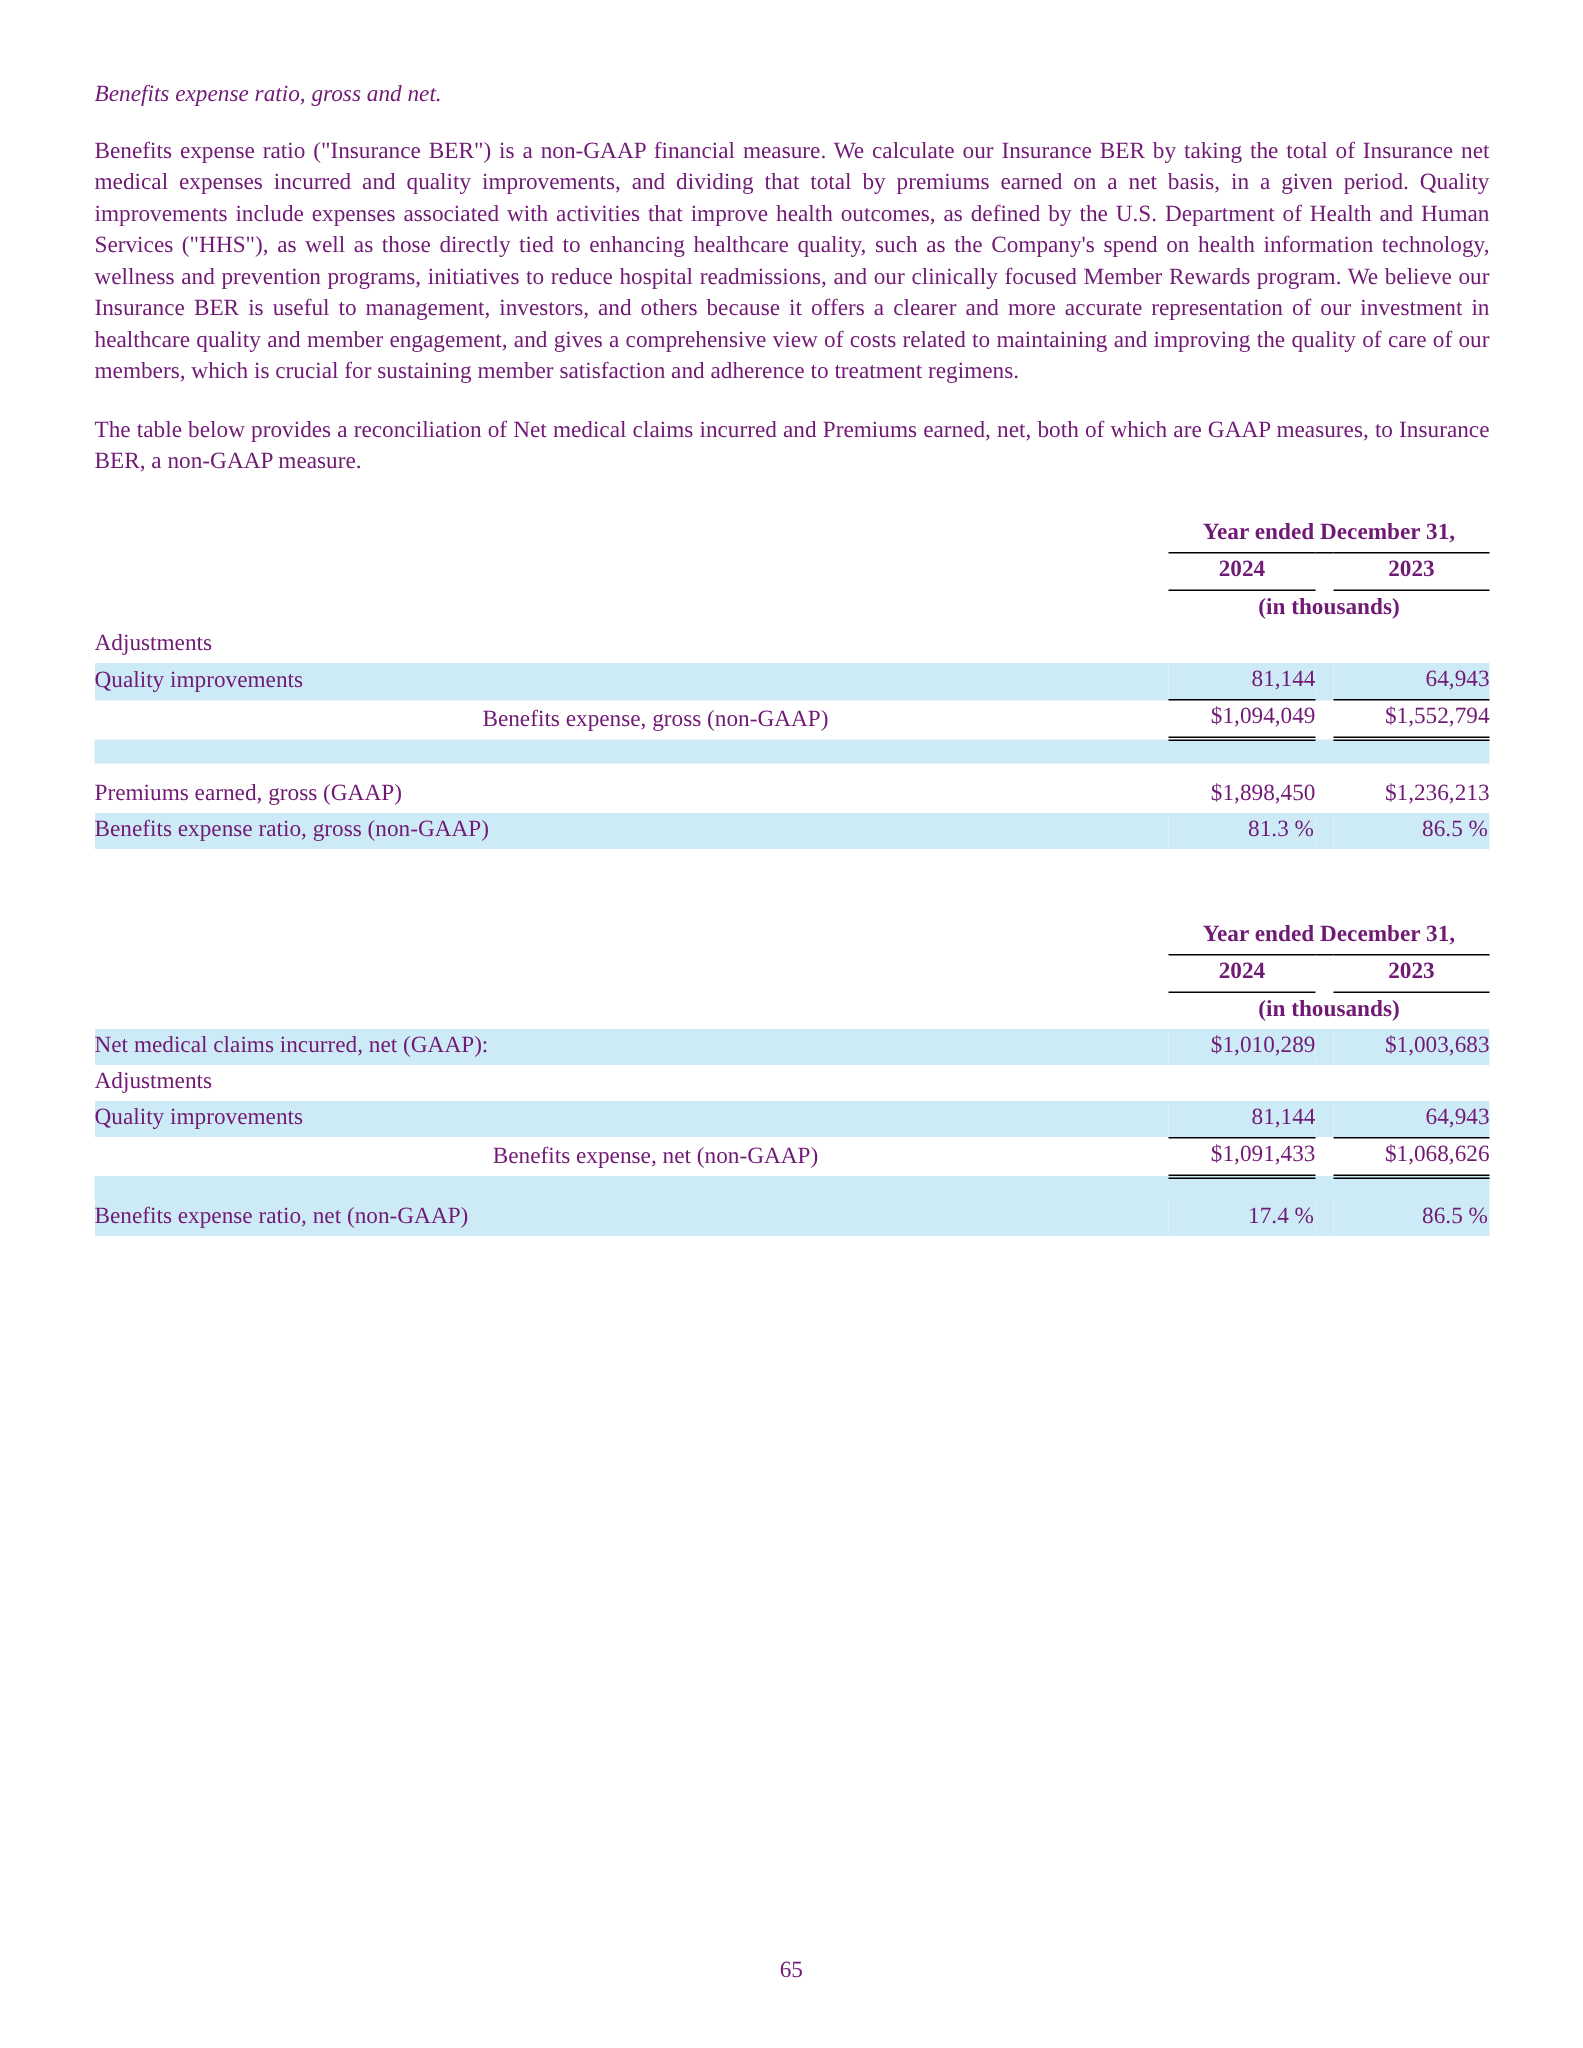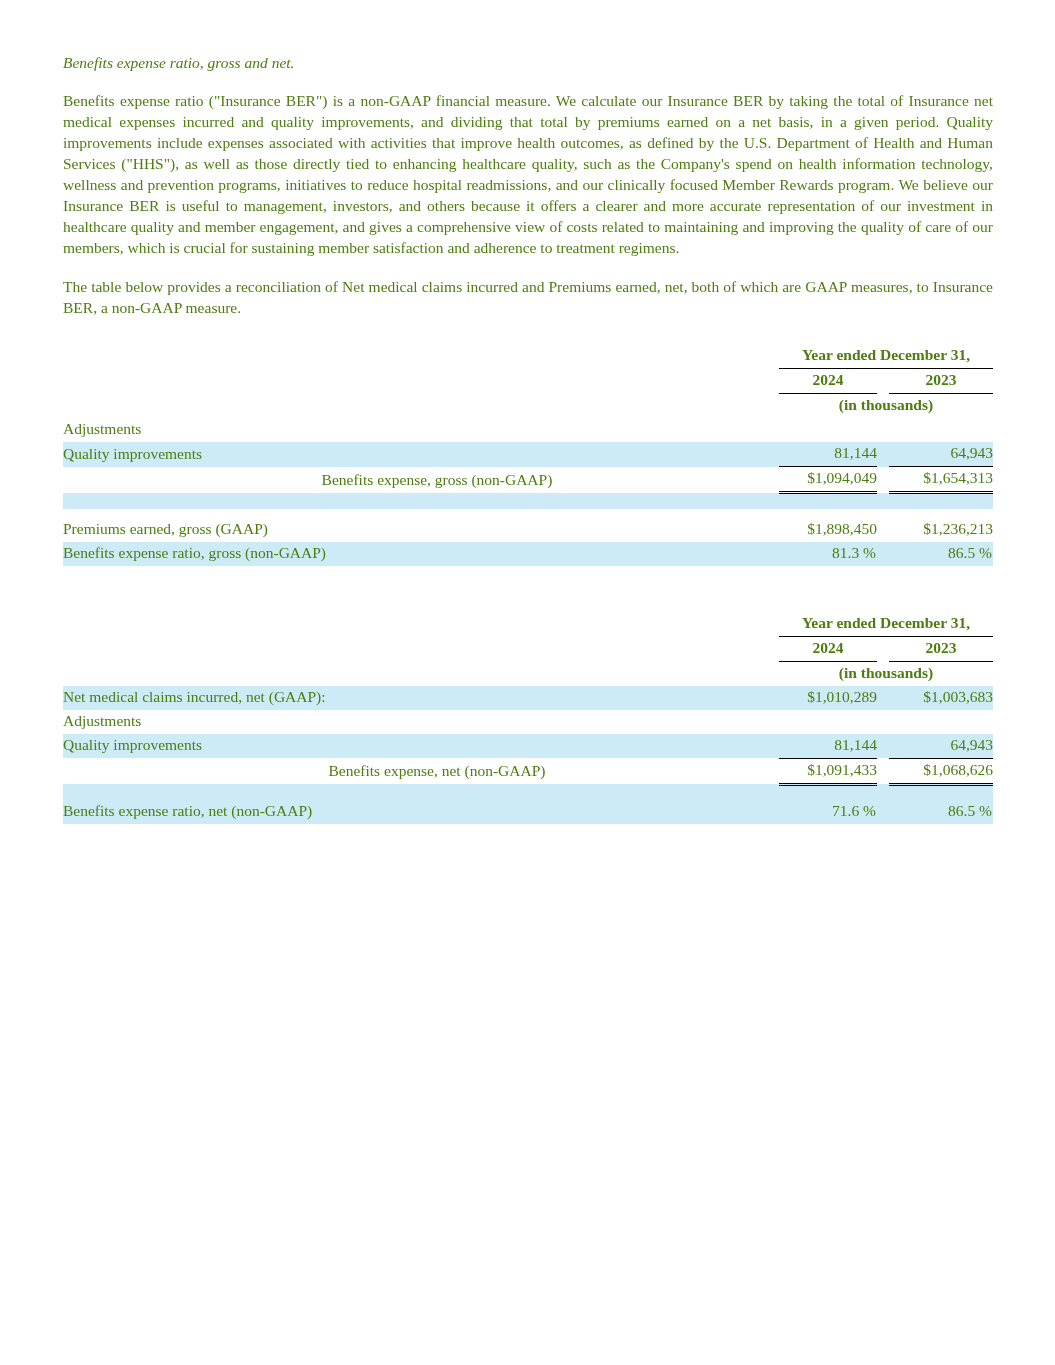--- a/index.html
+++ b/index.html
@@ -3,21 +3,21 @@
 <meta charset="utf-8">
 <style>
   * { box-sizing: border-box; }
   html, body { margin: 0; padding: 0; background: #ffffff; }
   .page {
     width: 1055px;
     height: 1365px;
     position: relative;
     font-family: "Liberation Serif", serif;
     font-size: 15.5px;
-    color: #4d7c0f;
+    color: #701a75;
     padding: 54px 62px 0 63px;
     background: #ffffff;
     overflow: hidden;
   }
   .section-heading {
     font-style: italic;
     font-weight: normal;
     font-size: 15.5px;
     margin: 0 0 18px 0;
   }
@@ -117,21 +117,21 @@
       <tr class="shaded">
         <td class="label indent-1">Quality improvements</td>
         <td class="num u-single">81,144</td>
         <td></td>
         <td class="num u-single">64,943</td>
       </tr>
       <tr>
         <td class="label indent-2">Benefits expense, gross (non-GAAP)</td>
         <td class="num u-double">$1,094,049</td>
         <td></td>
-        <td class="num u-double">$1,654,313</td>
+        <td class="num u-double">$1,552,794</td>
       </tr>
       <tr class="shaded blank-row">
         <td colspan="4"></td>
       </tr>
       <tr class="tall">
         <td class="label">Premiums earned, gross (GAAP)</td>
         <td class="num">$1,898,450</td>
         <td></td>
         <td class="num">$1,236,213</td>
       </tr>
@@ -188,21 +188,22 @@
         <td class="label indent-2">Benefits expense, net (non-GAAP)</td>
         <td class="num u-double">$1,091,433</td>
         <td></td>
         <td class="num u-double">$1,068,626</td>
       </tr>
       <tr class="shaded blank-row">
         <td colspan="4"></td>
       </tr>
       <tr class="shaded pct">
         <td class="label">Benefits expense ratio, net (non-GAAP)</td>
-        <td class="num">71.6 %</td>
+        <td class="num">17.4 %</td>
         <td></td>
         <td class="num">86.5 %</td>
       </tr>
     </tbody>
   </table>
 
+  <div class="page-number">65</div>
 
 </div>
 
 </body></html>

